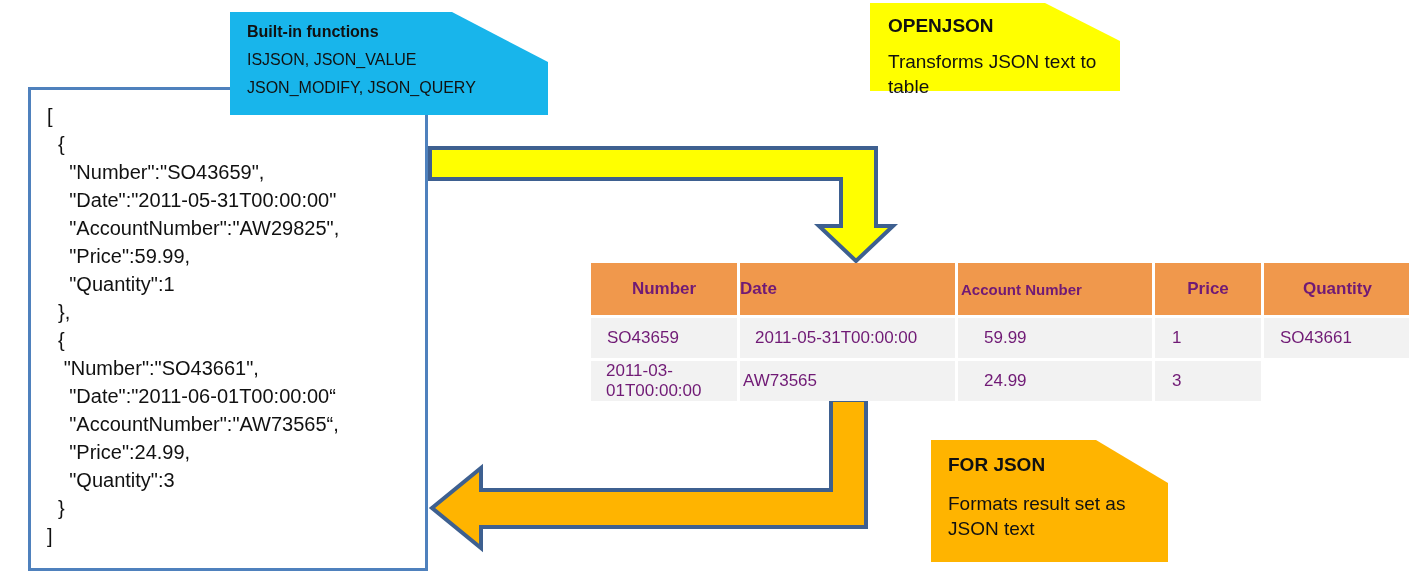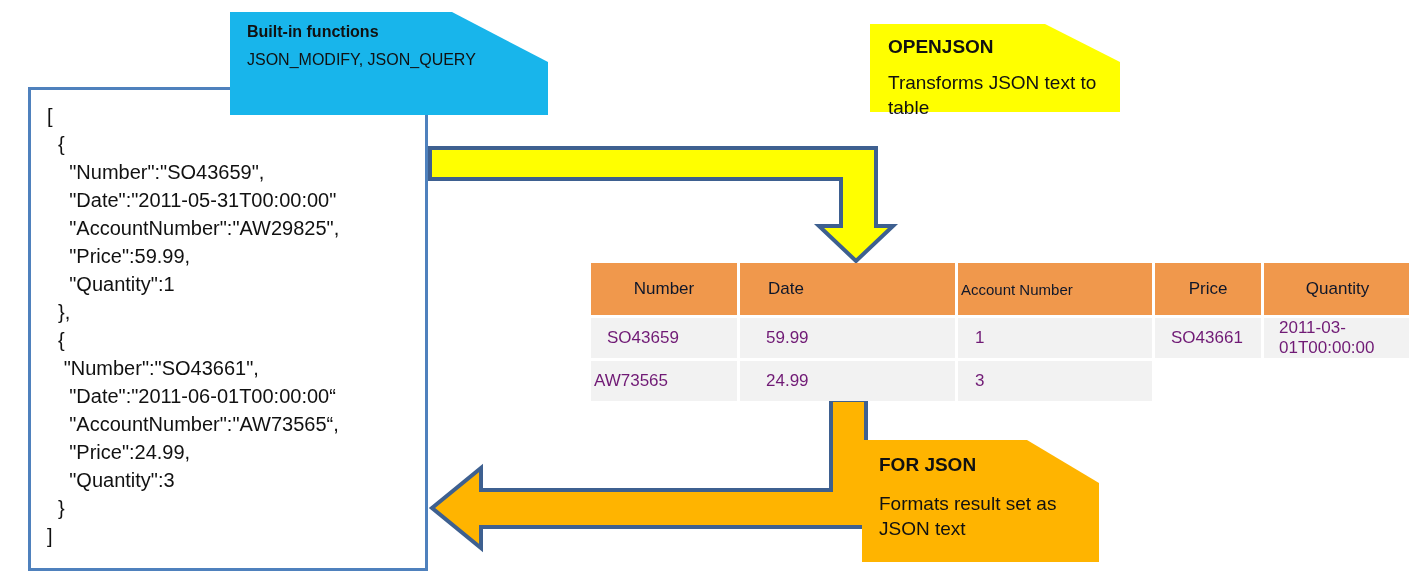--- a/index.html
+++ b/index.html
@@ -52,61 +52,61 @@
   .callout{ position:absolute; color:var(--ink); }
   .callout .title{ font-weight:bold; }
   .callout-cyan{
     left:230px; top:12px; width:318px; height:103px;
     background:var(--cyan);
     clip-path: polygon(0 0, 222px 0, 318px 50px, 318px 103px, 0 103px);
     padding:6px 0 0 17px;
     font-size:16px; line-height:28px;
   }
   .callout-yellow{
-    left:870px; top:24px; width:250px; height:88px;
+    left:870px; top:3px; width:250px; height:88px;
     background:var(--yellow);
     clip-path: polygon(0 0, 175px 0, 250px 38px, 250px 104px, 0 104px);
     padding:10px 14px 0 18px;
     font-size:19px; line-height:25px;
   }
   .callout-amber{
-    left:862px; top:440px; width:237px; height:122px;
+    left:931px; top:440px; width:237px; height:122px;
     background:var(--amber);
     clip-path: polygon(0 0, 165px 0, 237px 43px, 237px 122px, 0 122px);
     padding:12px 14px 0 17px;
     font-size:19px; line-height:25px;
   }
   .callout-yellow .title, .callout-amber .title{ font-size:19px; }
   .callout-yellow .body{ margin-top:11px; }
   .callout-amber .body{ margin-top:14px; }
 
   
   .result-table{
     position:absolute;
     left:591px; top:263px;
     display:grid;
     grid-template-columns:146px 215px 194px 106px 147px;
     grid-template-rows:52px 40px 40px;
     gap:3px;
   }
   .th{
     background:var(--th-orange);
-    color:#0f172a;
-    font-weight:normal;
+    color:#701a75;
+    font-weight:bold;
     font-size:17px;
     display:flex; align-items:center;text-align:center;
   }
   .td{
     background:var(--row-bg);
     color:#701a75;
     font-size:17px;
     display:flex; align-items:center;
   }
   .just-center{ justify-content:center; }
-  .pl-28{ padding-left:28px; }
+  .pl-28{ }
   .pl-13{ padding-left:3px; }
   .pl-16{ padding-left:16px; }
   .pl-15{ padding-left:15px; }
   .pl-26{ padding-left:26px; }
   .pl-17{ padding-left:17px; }
   .th-small{ font-size:15px; }
 </style>
 </head>
 <body>
 
@@ -135,20 +135,21 @@
     <g>
       <path d="M430,148 L876,148 L876,226 L893,226 L856,261 L819,226 L841,226 L841,179 L430,179 Z" style="fill:var(--yellow); stroke:var(--arrow-outline); stroke-width:4; stroke-linejoin:miter;"></path>
     </g>
     <g>
       <path d="M831,400 L866,400 L866,527 L481,527 L481,548 L432,508 L481,468 L481,490 L831,490 Z" style="fill:var(--amber); stroke:var(--arrow-outline); stroke-width:4; stroke-linejoin:miter;"></path>
     </g>
   </svg>
 
   <div class="callout callout-cyan">
     <div class="title">Built-in functions</div>
+    <div>ISJSON, JSON_VALUE</div>
     <div>JSON_MODIFY, JSON_QUERY</div>
   </div>
 
   <div class="callout callout-yellow">
     <div class="title">OPENJSON</div>
     <div class="body">Transforms JSON text to table</div>
   </div>
 
   <div class="callout callout-amber">
     <div class="title">FOR JSON</div>
@@ -156,20 +157,21 @@
   </div>
 
   <div class="result-table">
     <div class="th just-center">Number</div>
     <div class="th pl-28">Date</div>
     <div class="th pl-13 th-small">Account Number</div>
     <div class="th just-center">Price</div>
     <div class="th just-center">Quantity</div>
 
     <div class="td pl-16">SO43659</div>
+    <div class="td pl-15">2011-05-31T00:00:00</div>
     <div class="td pl-26">59.99</div>
     <div class="td pl-17">1</div>
 
     <div class="td pl-16">SO43661</div>
     <div class="td pl-15">2011-03-01T00:00:00</div>
     <div class="td pl-13">AW73565</div>
     <div class="td pl-26">24.99</div>
     <div class="td pl-17">3</div>
   </div>
 

